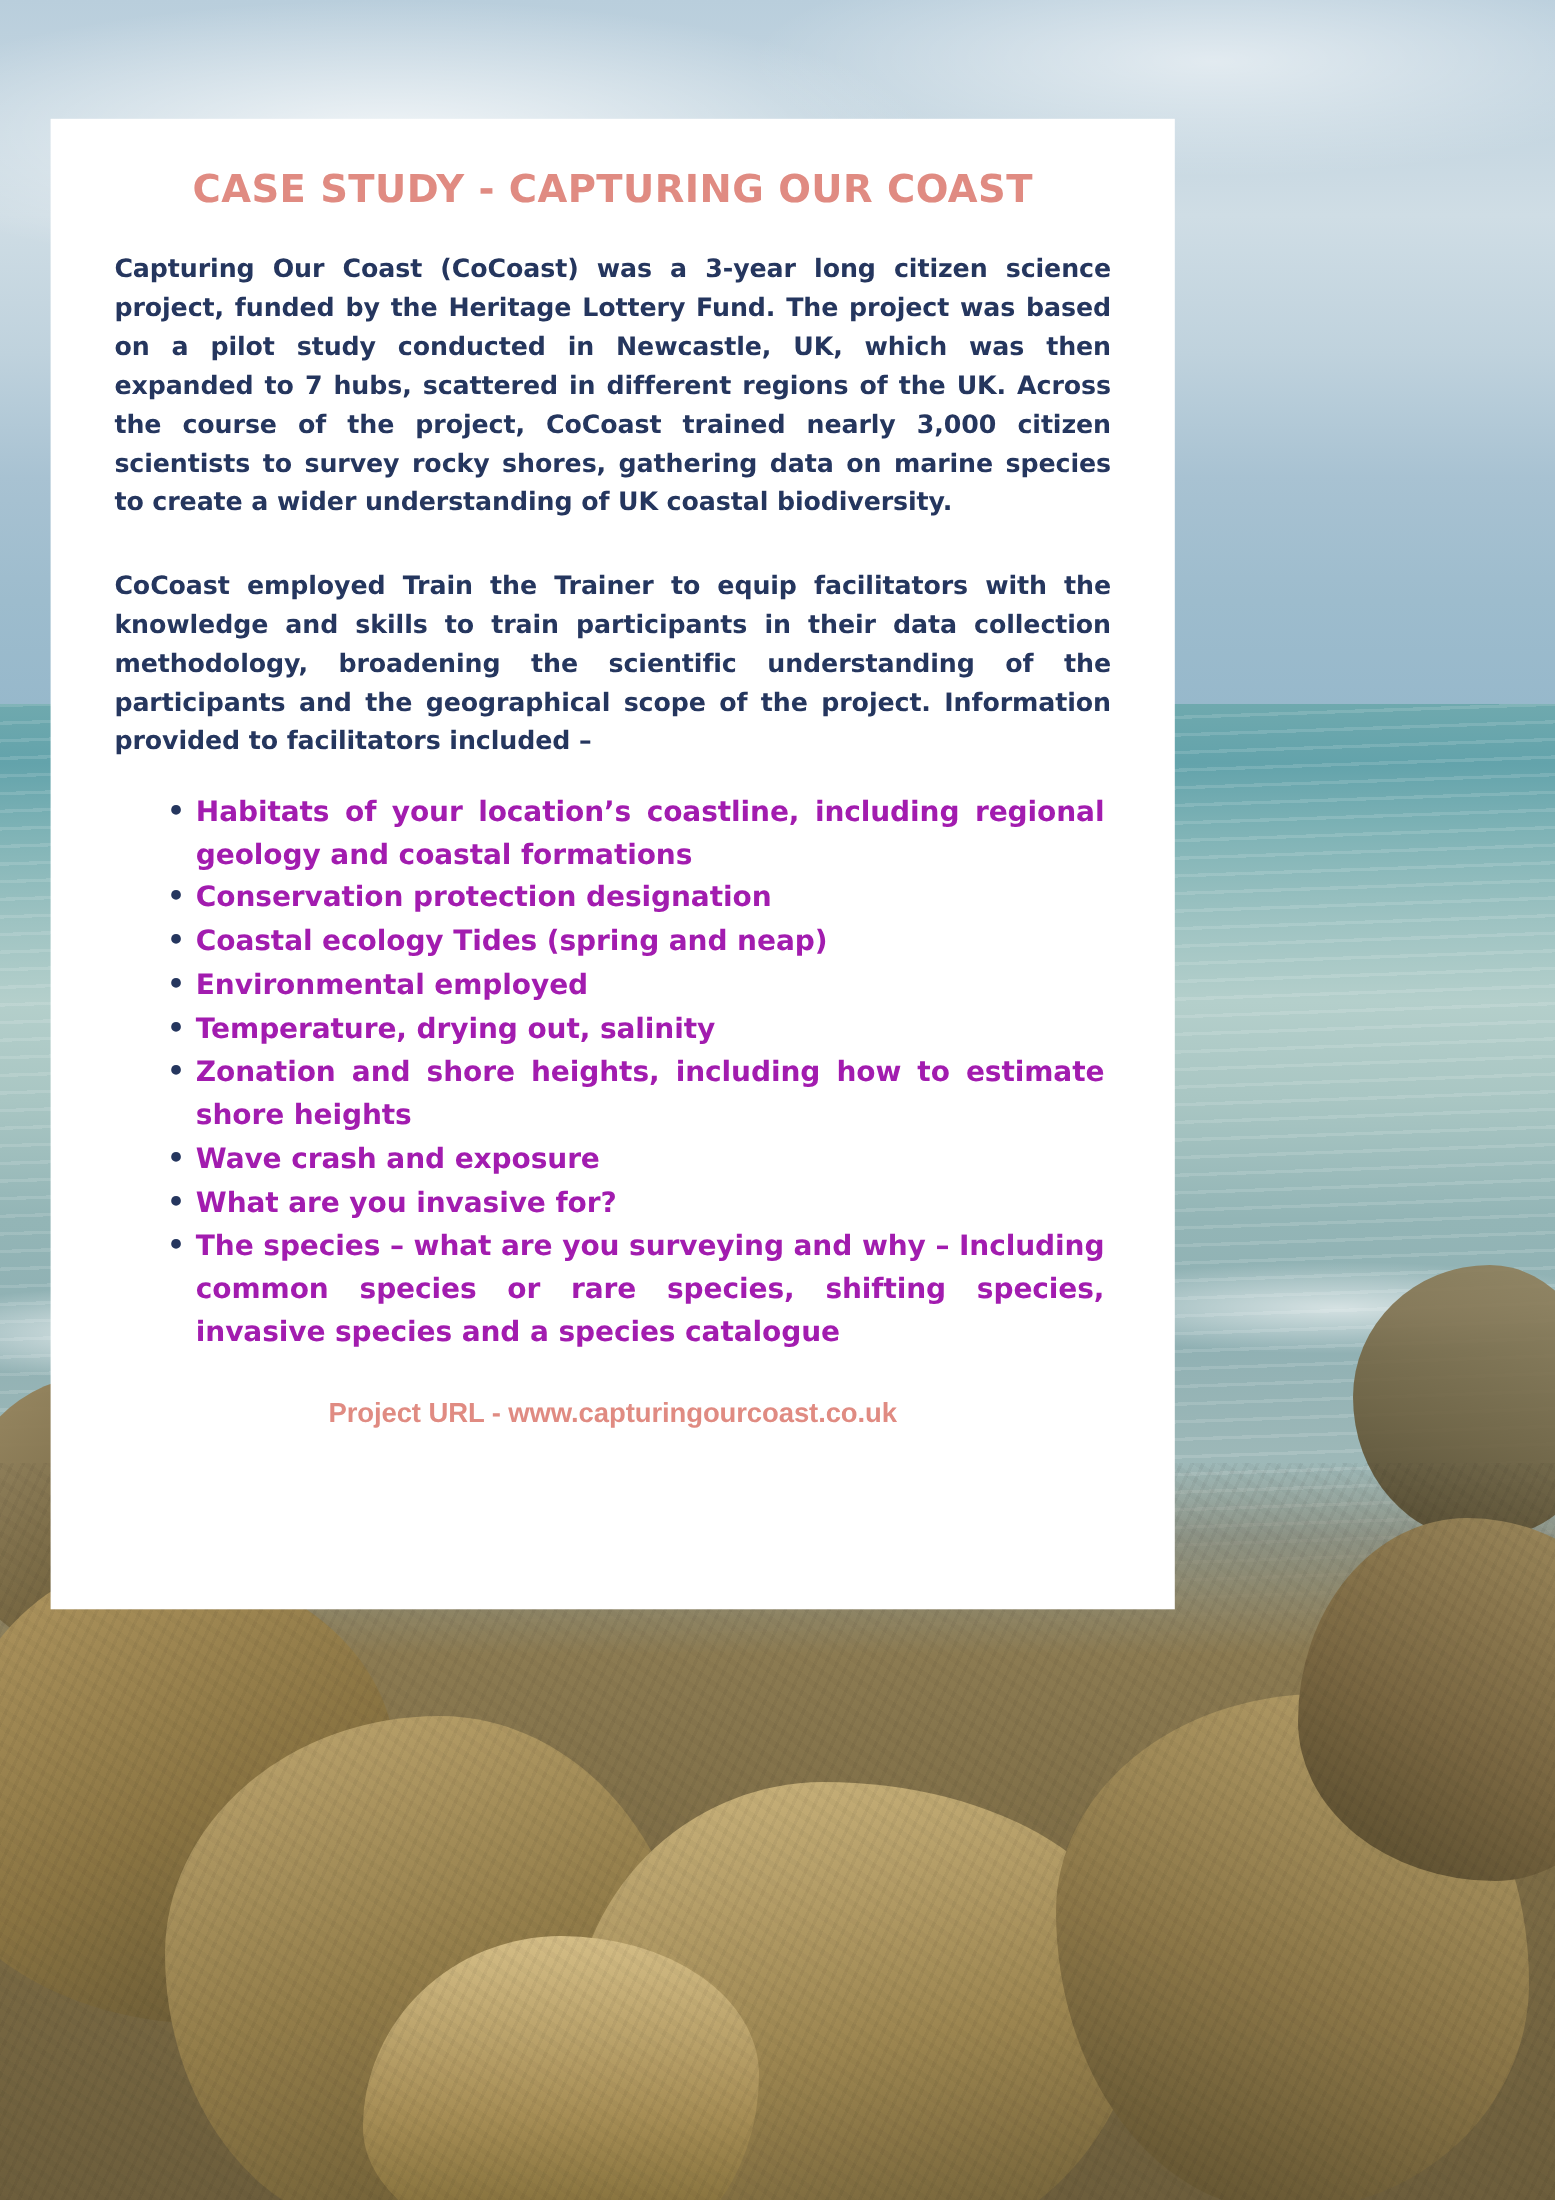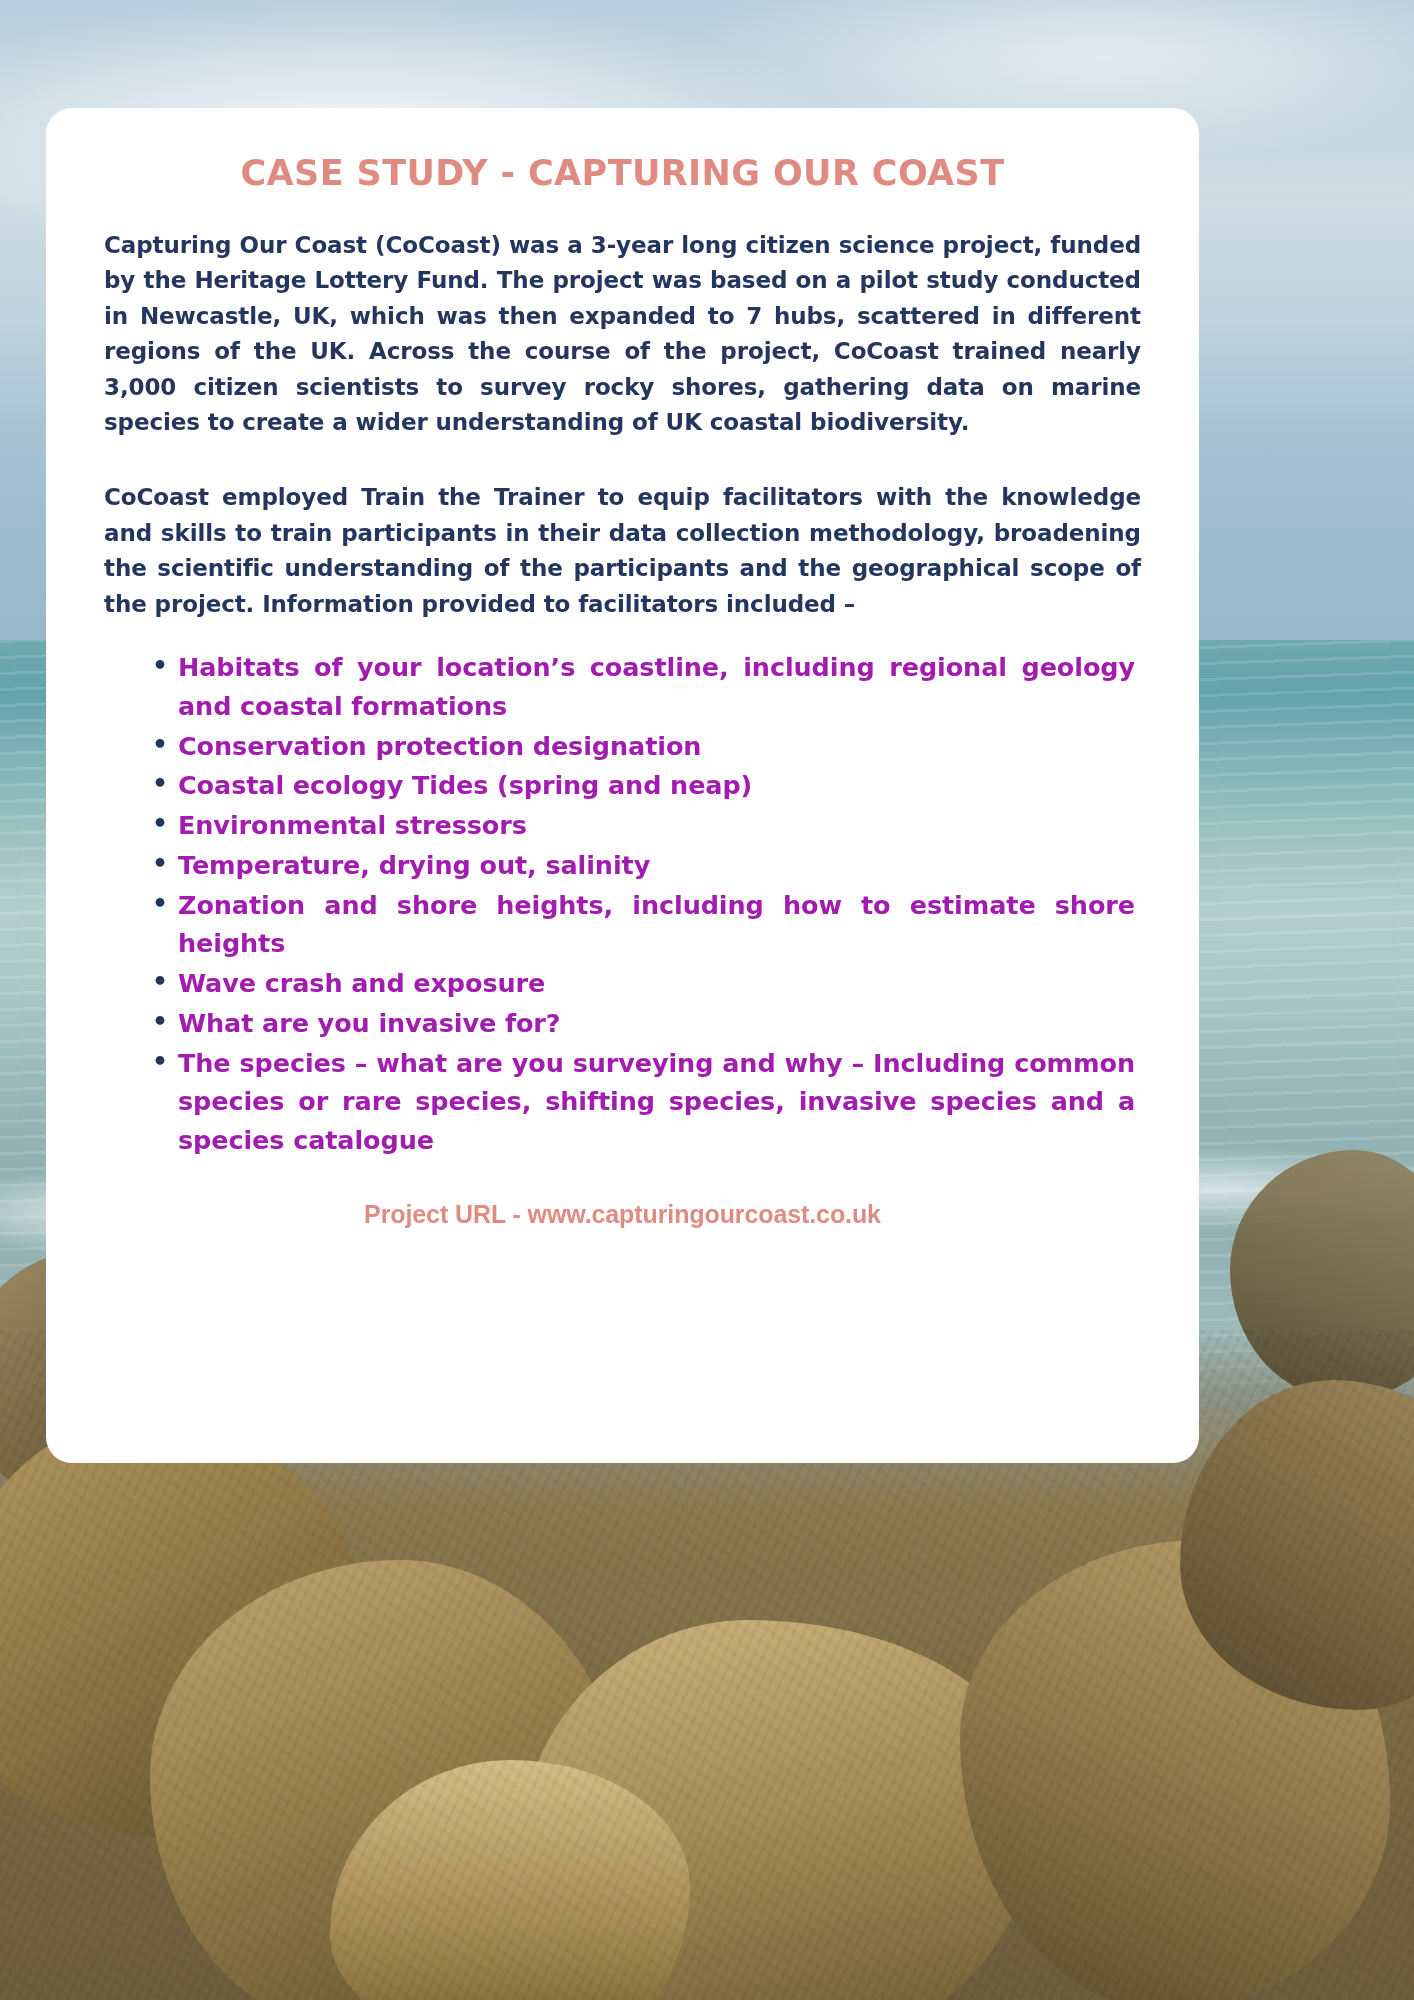--- a/index.html
+++ b/index.html
@@ -109,26 +109,25 @@
       repeating-linear-gradient(35deg, rgba(0,0,0,0.05) 0 5px, rgba(255,255,255,0.04) 5px 13px);
     mix-blend-mode: multiply;
     opacity: 0.55;
   }
 
   
   .card {
     position: absolute;
     left: 46px;
     top: 108px;
-    width: 1153px;
+    width: 1022px;
     height: 1355px;
     background: #ffffff;
     box-sizing: border-box;
     padding: 44px 58px 30px 58px;
-    border-radius: 26px;
   }
 
   .doc-title {
     margin: 0;
     padding: 0 0 4px 0;
     text-align: center;
     font-family: "DejaVu Sans", sans-serif;
     font-size: 35px;
     font-weight: bold;
     letter-spacing: 0.4px;
@@ -214,21 +213,21 @@
     <h1 class="doc-title">CASE STUDY - CAPTURING OUR COAST</h1>
 
     <p class="body-text para-1">Capturing Our Coast (CoCoast) was a 3-year long citizen science project, funded by the Heritage Lottery Fund. The project was based on a pilot study conducted in Newcastle, UK, which was then expanded to 7 hubs, scattered in different regions of the UK. Across the course of the project, CoCoast trained nearly 3,000 citizen scientists to survey rocky shores, gathering data on marine species to create a wider understanding of UK coastal biodiversity.</p>
 
     <p class="body-text para-2">CoCoast employed Train the Trainer to equip facilitators with the knowledge and skills to train participants in their data collection methodology, broadening the scientific understanding of the participants and the geographical scope of the project. Information provided to facilitators included –</p>
 
     <ul class="bullet-list">
       <li>Habitats of your location’s coastline, including regional geology and coastal formations</li>
       <li>Conservation protection designation</li>
       <li>Coastal ecology Tides (spring and neap)</li>
-      <li>Environmental stressors</li>
+      <li>Environmental employed</li>
       <li>Temperature, drying out, salinity</li>
       <li>Zonation and shore heights, including how to estimate shore heights</li>
       <li>Wave crash and exposure</li>
       <li>What are you invasive for?</li>
       <li>The species – what are you surveying and why – Including common species or rare species, shifting species, invasive species and a species catalogue</li>
     </ul>
 
     <p class="project-url">Project URL - www.capturingourcoast.co.uk</p>
 
   </div>

